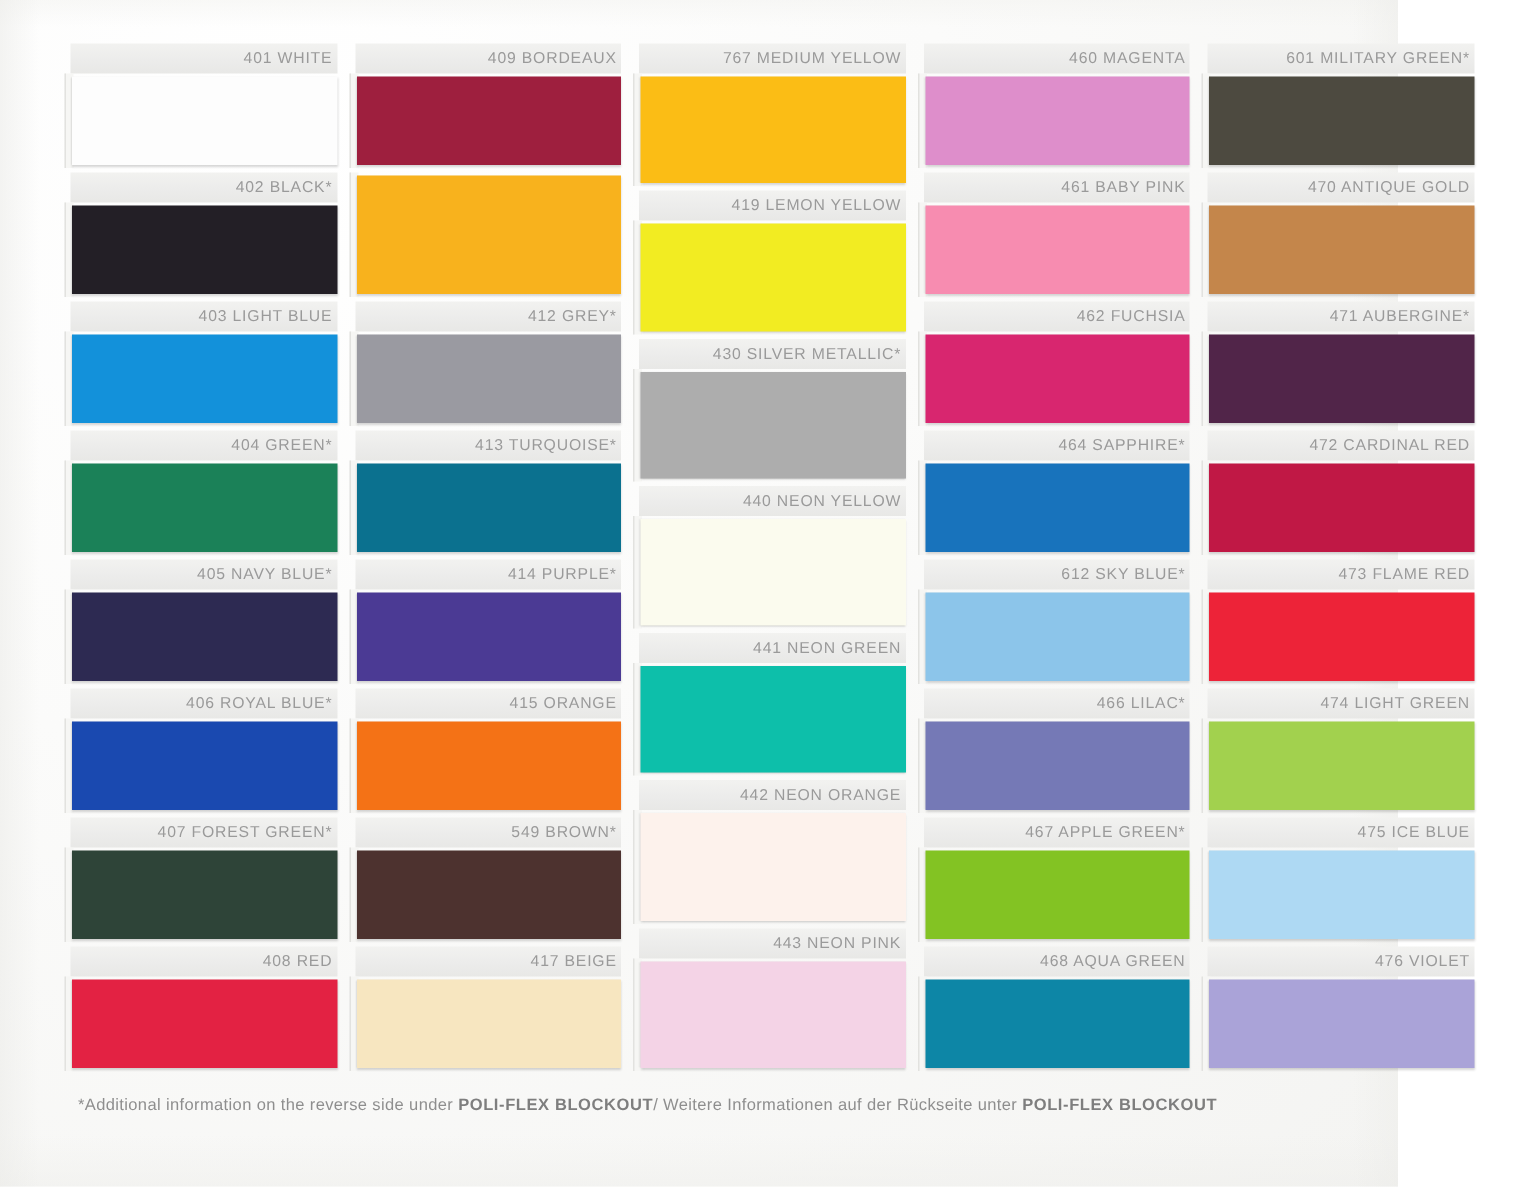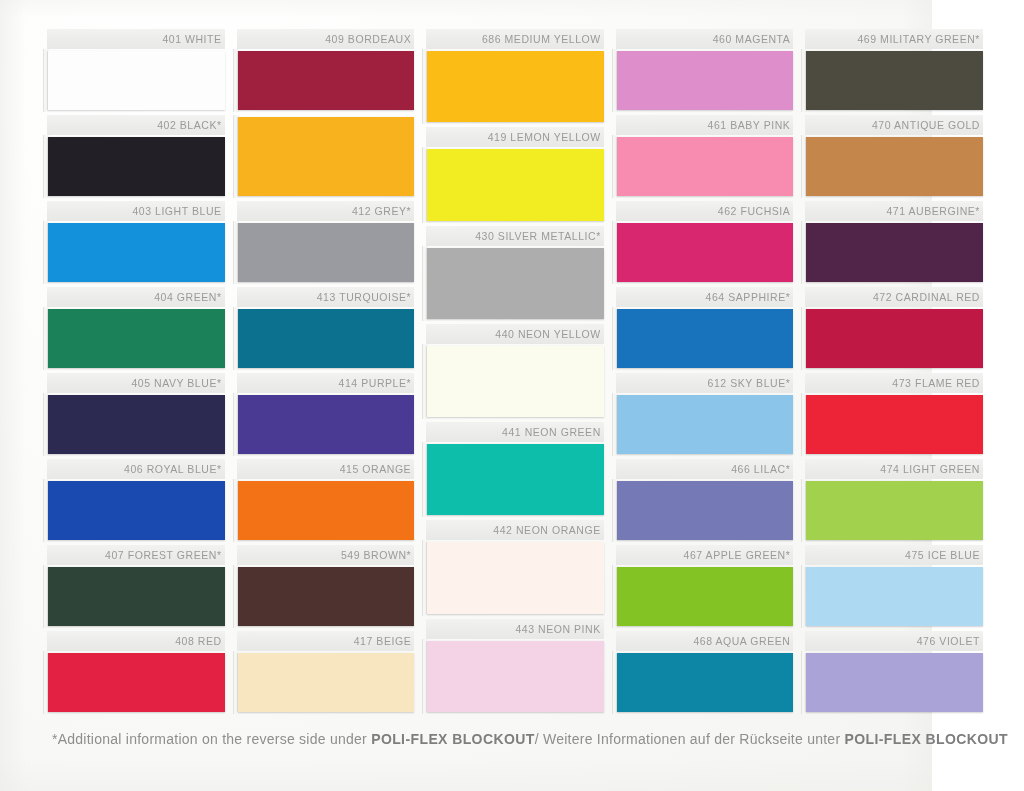--- a/index.html
+++ b/index.html
@@ -102,21 +102,21 @@
     background: #f6f6f4;
     border-left: 1px solid #e2e2df;
   }
 
   
   #footer {
     position: absolute;
     left: 52px;
     top: 731px;
     width: 940px;
-    font-size: 14px;
+    font-size: 11px;
     letter-spacing: .25px;
     color: #8e8e8e;
     white-space: nowrap;
     font-family: "Liberation Sans", sans-serif;
   }
   #footer .bold {
     color: #7e7e7e;
     font-weight: bold;
     letter-spacing: .4px;
   }
@@ -237,21 +237,21 @@
         <div class="swatch-cell">
           <div class="label-strip">417 BEIGE</div>
           <div class="chip-wrap">
             <div class="chip-backing"></div>
             <div class="chip" style="background: rgb(247, 230, 192);"></div>
           </div>
         </div>
       </div>
       <div class="column">
         <div class="swatch-cell">
-          <div class="label-strip">686 MEDIUM YELLOW</div>
+          <div class="label-strip">767 MEDIUM YELLOW</div>
           <div class="chip-wrap">
             <div class="chip-backing"></div>
             <div class="chip" style="background: rgb(251, 189, 21);"></div>
           </div>
         </div>
         <div class="swatch-cell">
           <div class="label-strip">419 LEMON YELLOW</div>
           <div class="chip-wrap">
             <div class="chip-backing"></div>
             <div class="chip" style="background: rgb(242, 236, 34);"></div>
@@ -346,21 +346,21 @@
         <div class="swatch-cell">
           <div class="label-strip">468 AQUA GREEN</div>
           <div class="chip-wrap">
             <div class="chip-backing"></div>
             <div class="chip" style="background: rgb(13, 134, 166);"></div>
           </div>
         </div>
       </div>
       <div class="column">
         <div class="swatch-cell">
-          <div class="label-strip">469 MILITARY GREEN*</div>
+          <div class="label-strip">601 MILITARY GREEN*</div>
           <div class="chip-wrap">
             <div class="chip-backing"></div>
             <div class="chip" style="background: rgb(77, 74, 64);"></div>
           </div>
         </div>
         <div class="swatch-cell">
           <div class="label-strip">470 ANTIQUE GOLD</div>
           <div class="chip-wrap">
             <div class="chip-backing"></div>
             <div class="chip" style="background: rgb(196, 134, 75);"></div>

